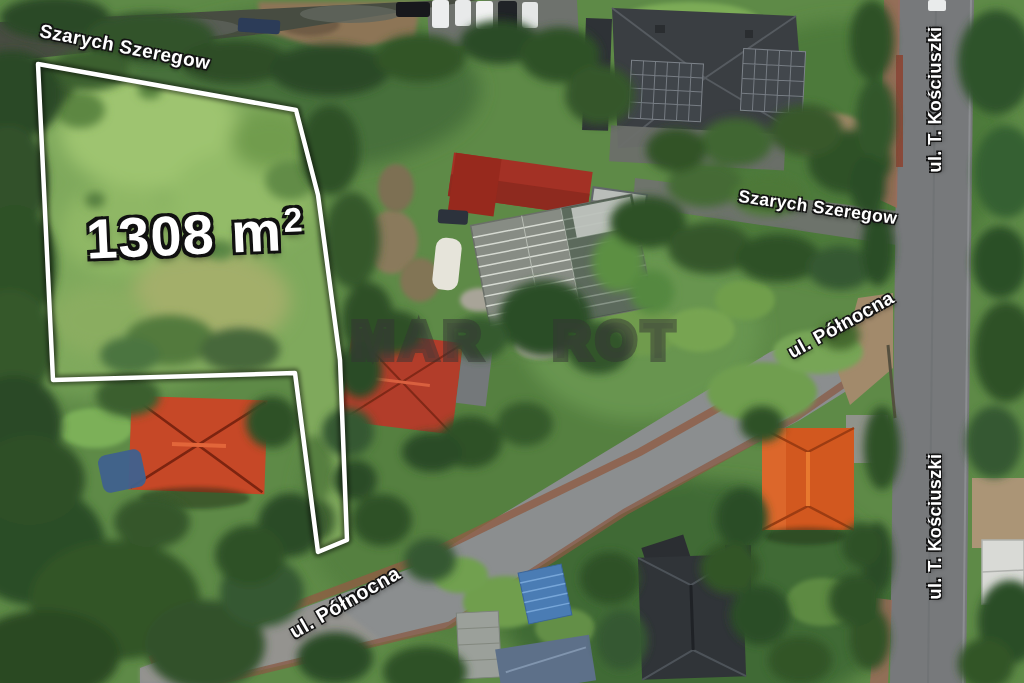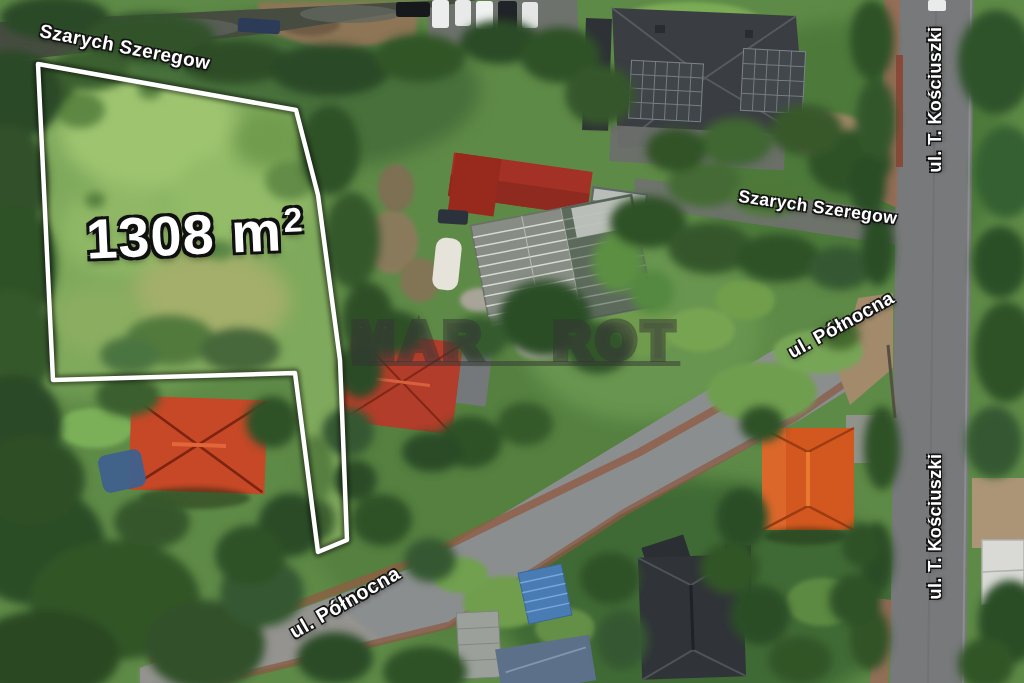--- a/index.html
+++ b/index.html
@@ -16,21 +16,21 @@
   #lbl-polnocna-lower{left:283px;top:591px;font-size:20px;transform:rotate(-30deg);}
   #lbl-kosciuszki-top{left:860px;top:89px;width:150px;text-align:center;font-size:18px;transform:rotate(-90deg);}
   #lbl-kosciuszki-bottom{left:860px;top:516px;width:150px;text-align:center;font-size:18px;transform:rotate(-90deg);}
   .area-label{position:absolute;left:86px;top:202px;z-index:10;color:#fff;font-weight:800;
     font-size:56px;letter-spacing:1px;transform:rotate(-2.5deg);white-space:nowrap;
     text-shadow:-3px -3px 0 #101010,3px -3px 0 #101010,-3px 3px 0 #101010,3px 3px 0 #101010,
                 0 4px 7px rgba(0,0,0,.5);}
   .area-label sup{font-size:34px;vertical-align:18px;margin-left:2px;font-weight:800;}
   .watermark{position:absolute;left:352px;top:312px;z-index:5;white-space:nowrap;
     font-size:50px;font-weight:900;letter-spacing:7px;word-spacing:46px;
-    color:rgba(62,62,62,0.22);text-decoration:underline;-webkit-text-stroke:8px rgba(52,52,52,0.5);}
+    color:rgba(62,62,62,0.22);-webkit-text-stroke:8px rgba(52,52,52,0.5);}
 </style>
 </head>
 <body>
 
 <div class="scene">
 
 <svg class="bg" viewBox="0 0 1024 683" xmlns="http://www.w3.org/2000/svg">
   <defs>
     <filter id="b1" x="-60%" y="-60%" width="220%" height="220%">
           <feGaussianBlur stdDeviation="4"></feGaussianBlur>

